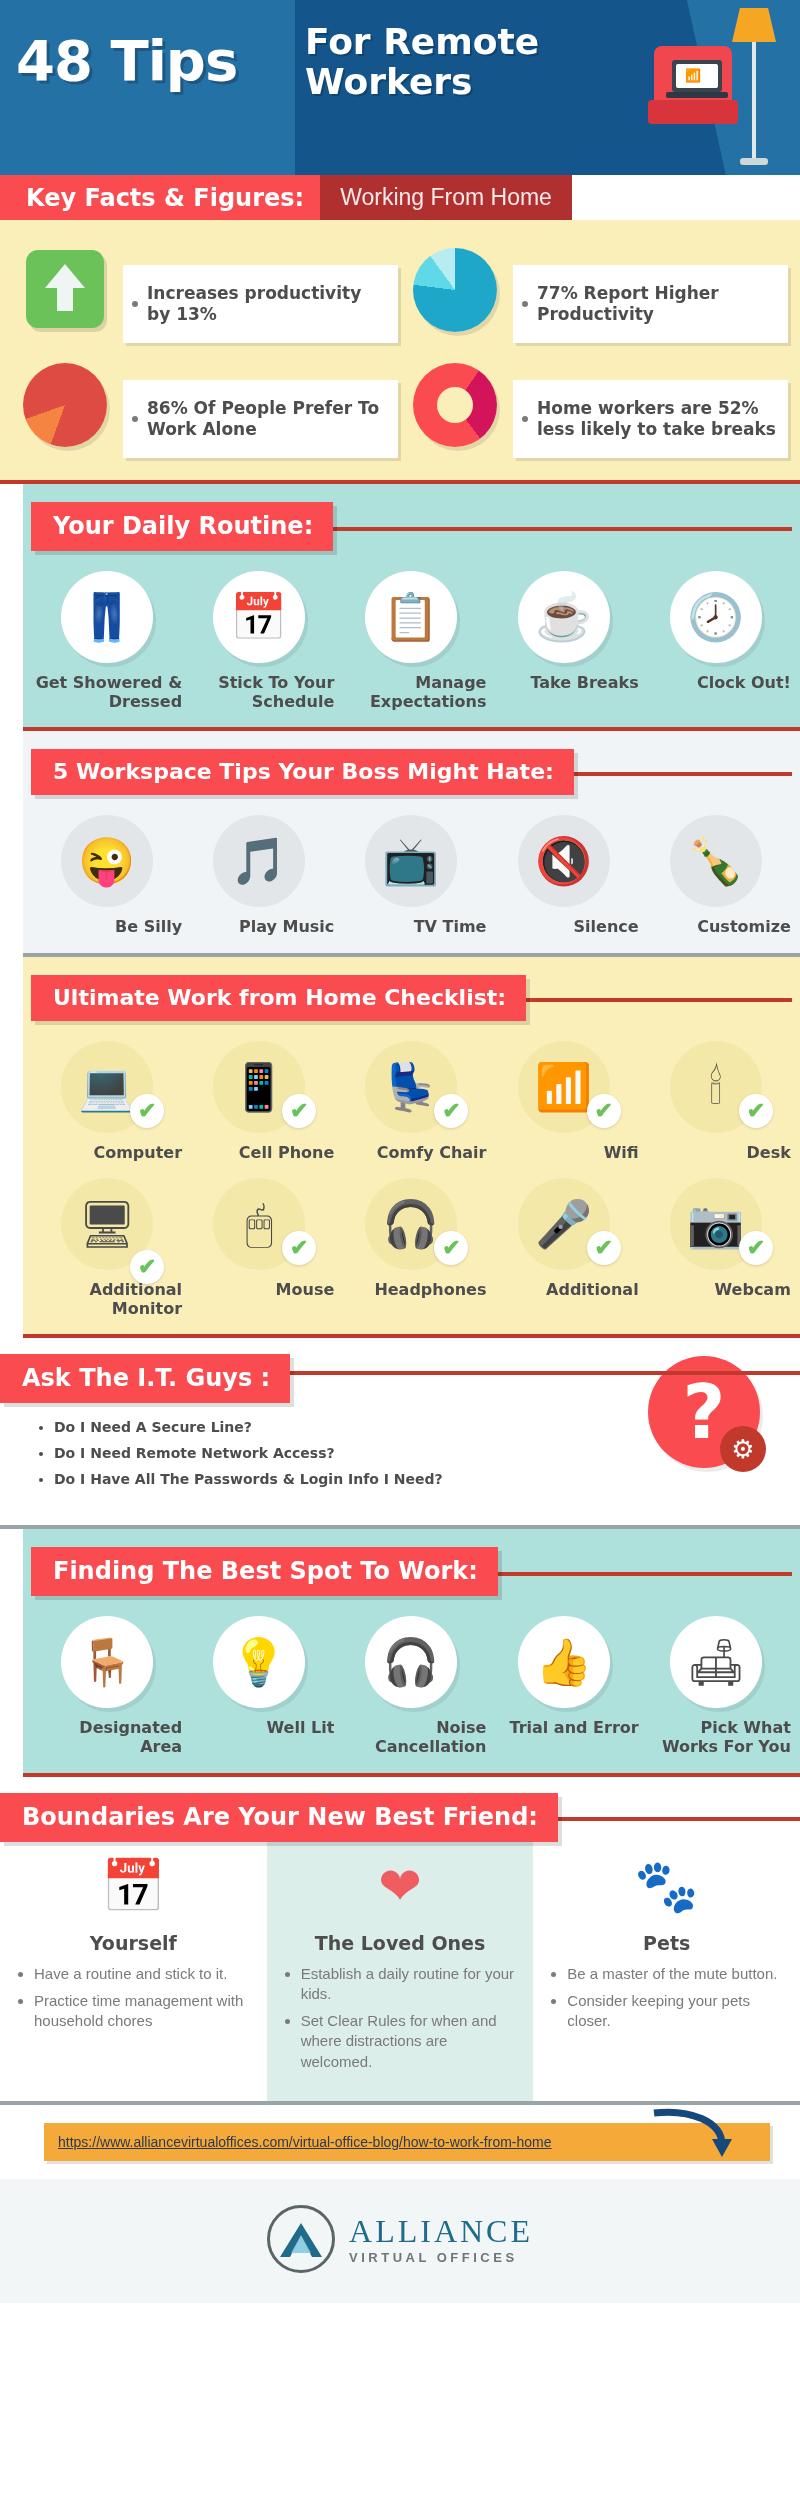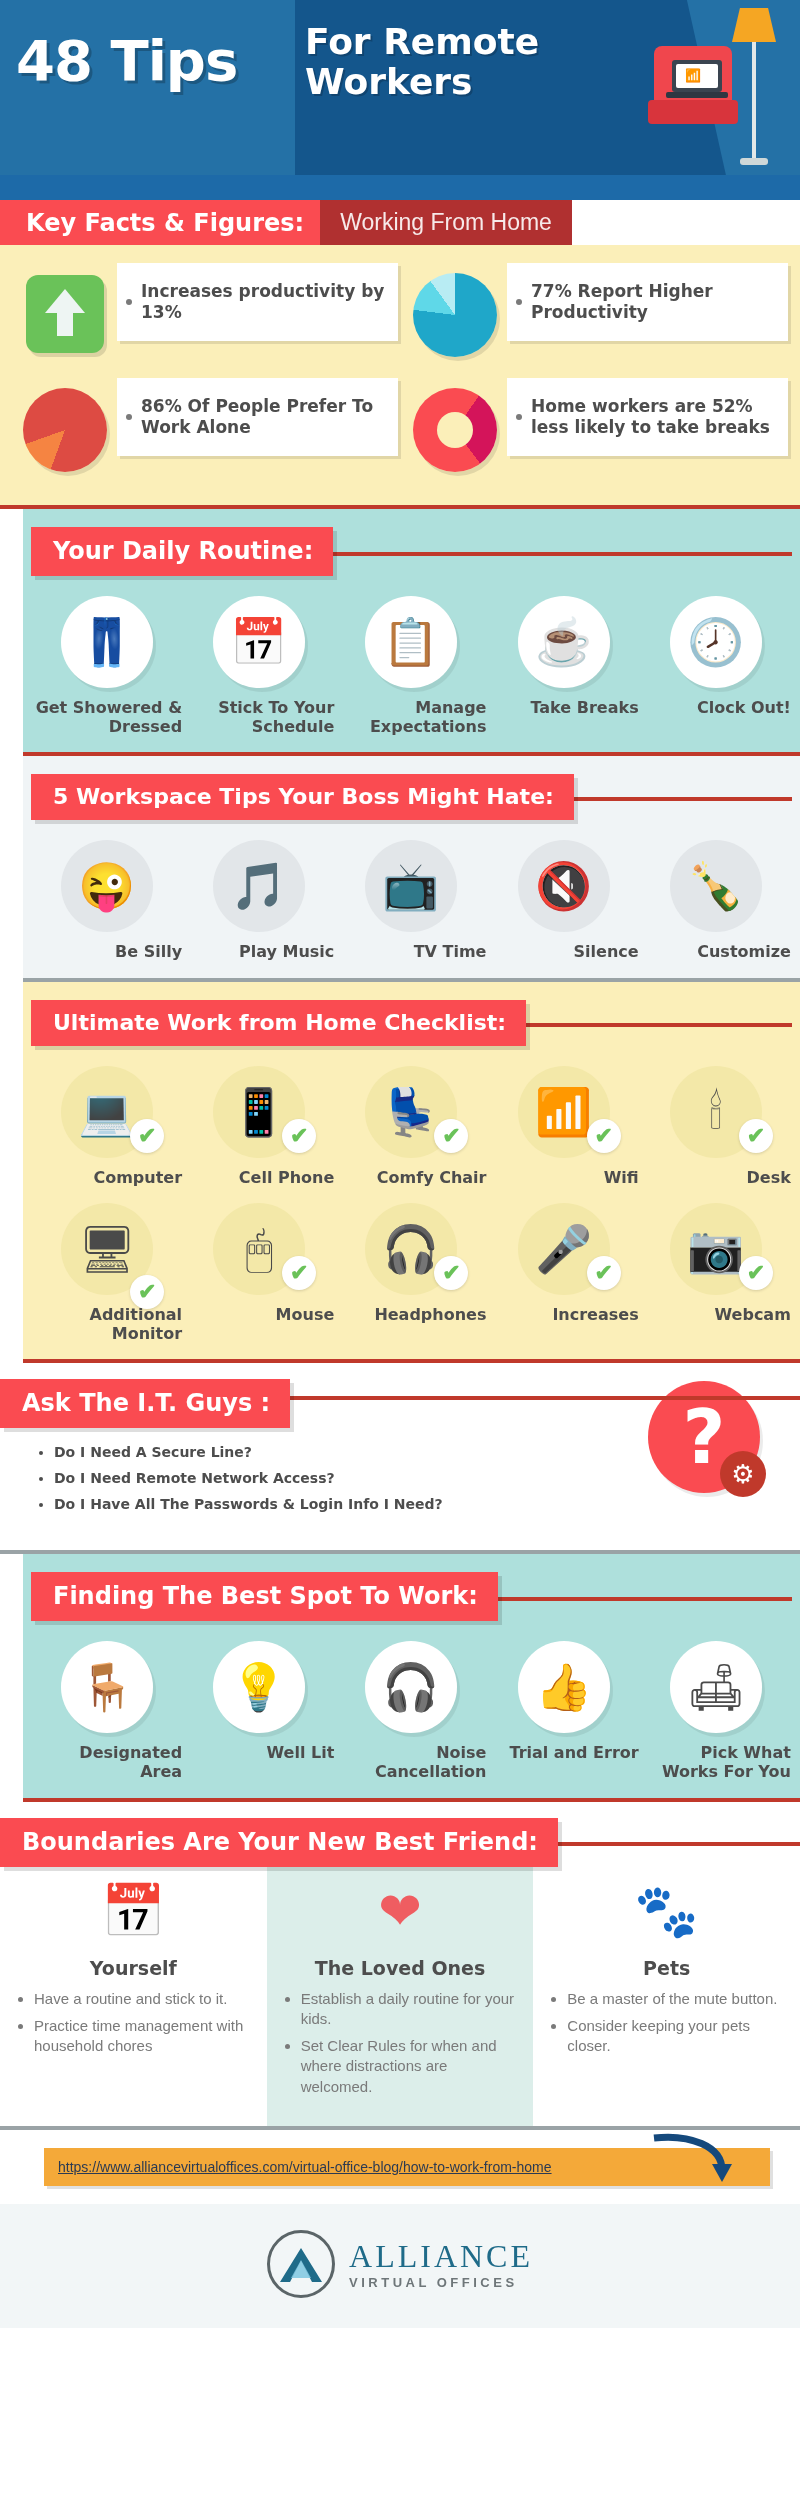--- a/index.html
+++ b/index.html
@@ -8,21 +8,21 @@
     font-family: "Liberation Sans", sans-serif;
     background: #ffffff;
     color: #4a4a4a;
     -webkit-font-smoothing: antialiased;
   }
   .page { width: 800px; position: relative; overflow: hidden; }
 
   
   .header {
     position: relative;
-    height: 200px;
+    height: 175px;
     background: #1d6aa8;
     overflow: hidden;
   }
   .header-left-bg {
     position: absolute; left: 0; top: 0; width: 295px; height: 175px;
     background: #2471a6;
   }
   .header-right-bg {
     position: absolute; left: 295px; top: 0; right: 0; height: 175px;
     background: #14568c;
@@ -106,21 +106,21 @@
   .kf-right {
     background: #b03030; color: #f7e9e9; font-size: 23px;
     display: flex; align-items: center; padding: 4px 20px;
     font-family: "Liberation Sans", sans-serif; font-weight: 300;
   }
   .kf-body {
     background: #fbefb9; padding: 18px 12px 22px 12px;
     display: grid; grid-template-columns: 1fr 1fr; gap: 10px 4px;
     border-bottom: 4px solid #c0392b;
   }
-  .kf-cell { display: flex; align-items: flex-start; }
+  .kf-cell { display: flex; align-items: flex-end; gap: 6px; }
   .kf-graphic { width: 105px; height: 105px; flex: 0 0 105px; position: relative; }
   .kf-card {
     background: #ffffff; padding: 12px 10px 12px 24px;
     font-size: 17px; font-weight: bold; color: #4d4d4d; line-height: 1.22;
     box-shadow: 3px 3px 0 rgba(0,0,0,0.1);
     flex: 1; min-height: 78px; display: flex; align-items: center;
     font-family: "DejaVu Sans", sans-serif;
     position: relative;
   }
   .kf-card::before {
@@ -428,21 +428,21 @@
         <div class="icon-label">Mouse</div>
       </div>
       <div class="icon-item">
         <div class="icon-circle cream">🎧</div>
         <div class="check-badge">✔</div>
         <div class="icon-label">Headphones</div>
       </div>
       <div class="icon-item">
         <div class="icon-circle cream">🎤</div>
         <div class="check-badge">✔</div>
-        <div class="icon-label">Increases</div>
+        <div class="icon-label">Additional</div>
       </div>
       <div class="icon-item">
         <div class="icon-circle cream">📷</div>
         <div class="check-badge">✔</div>
         <div class="icon-label">Webcam</div>
       </div>
     </div>
   </div>
 
   <div class="it-section">

